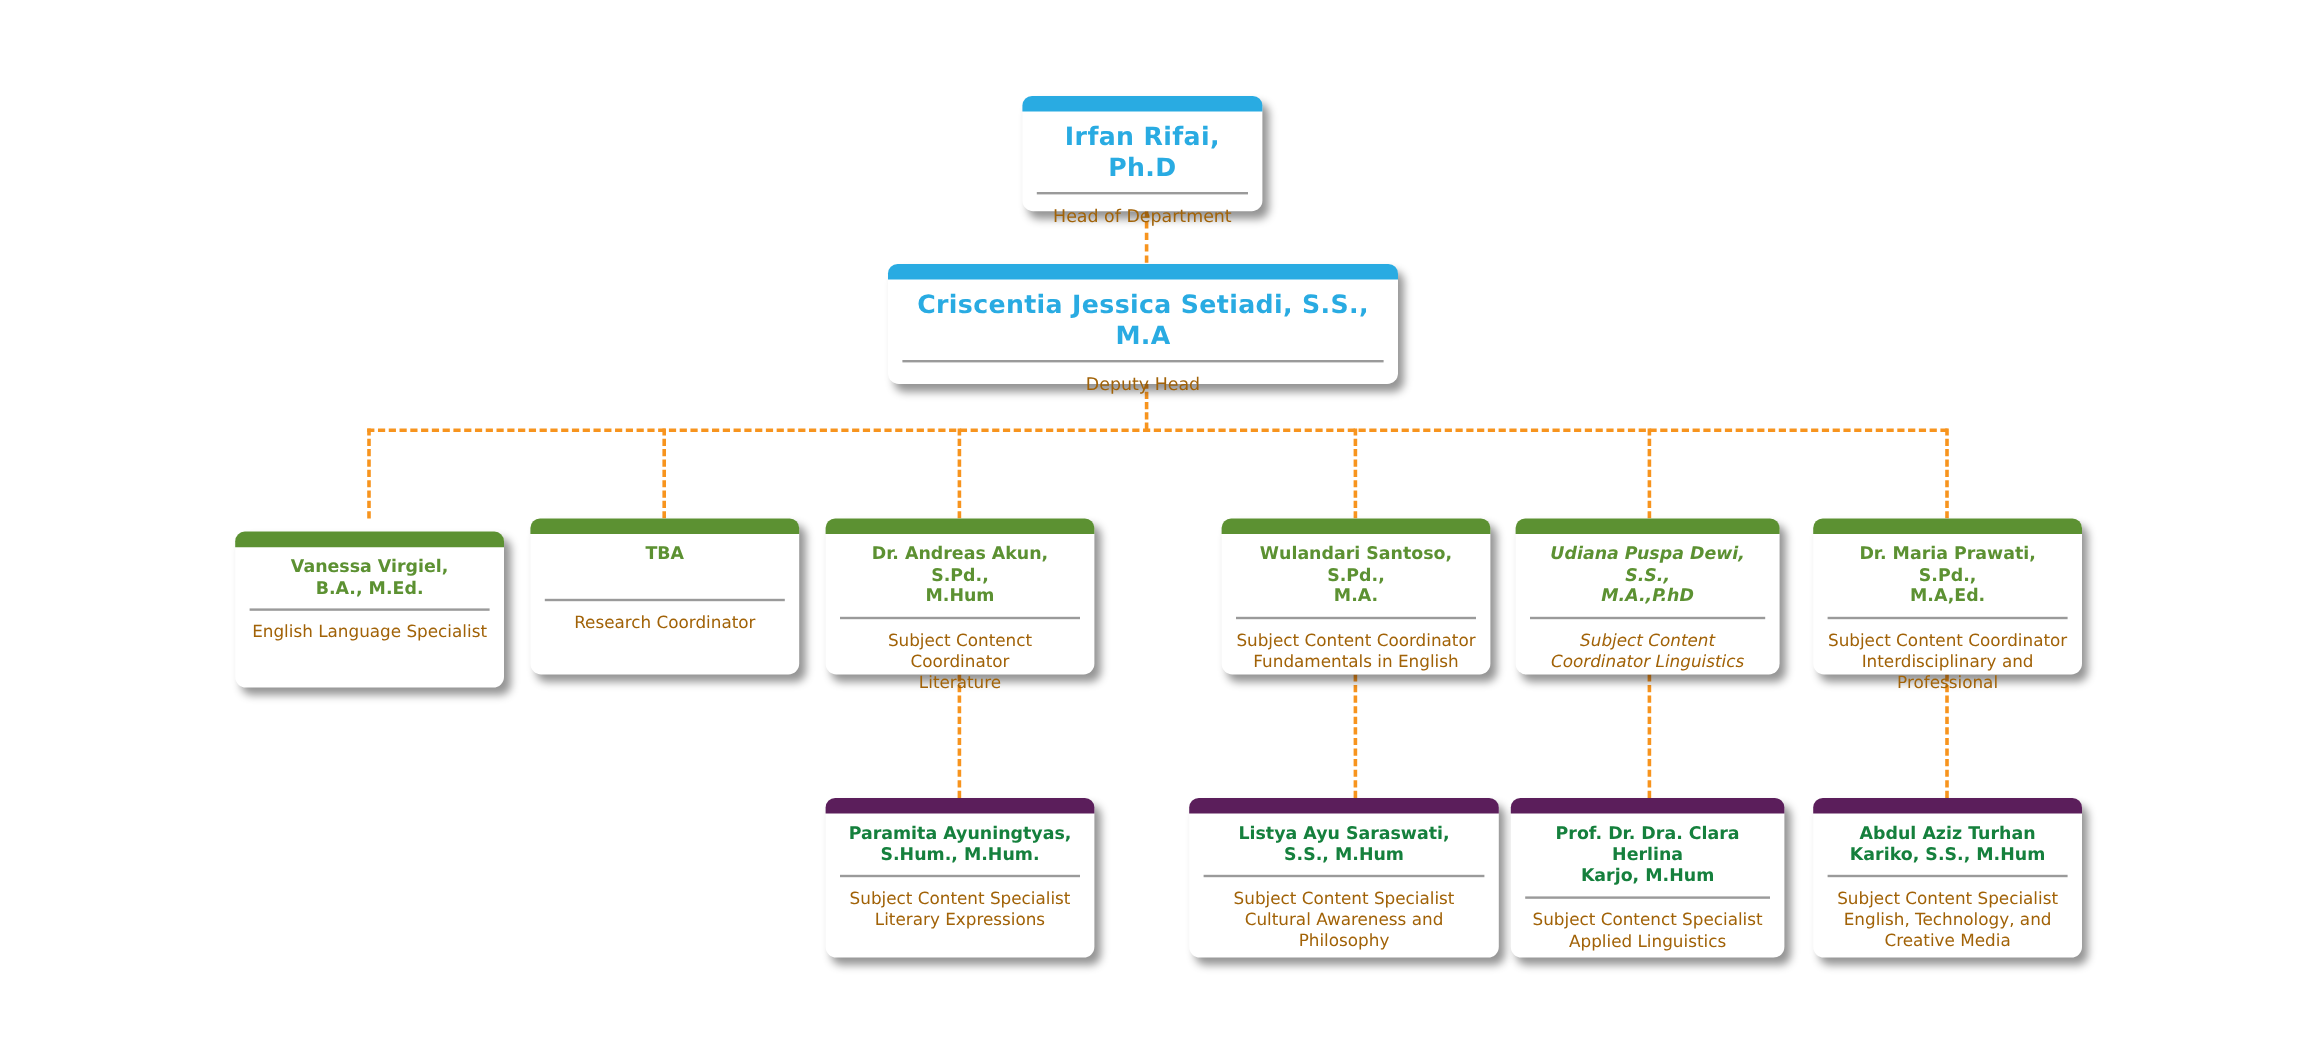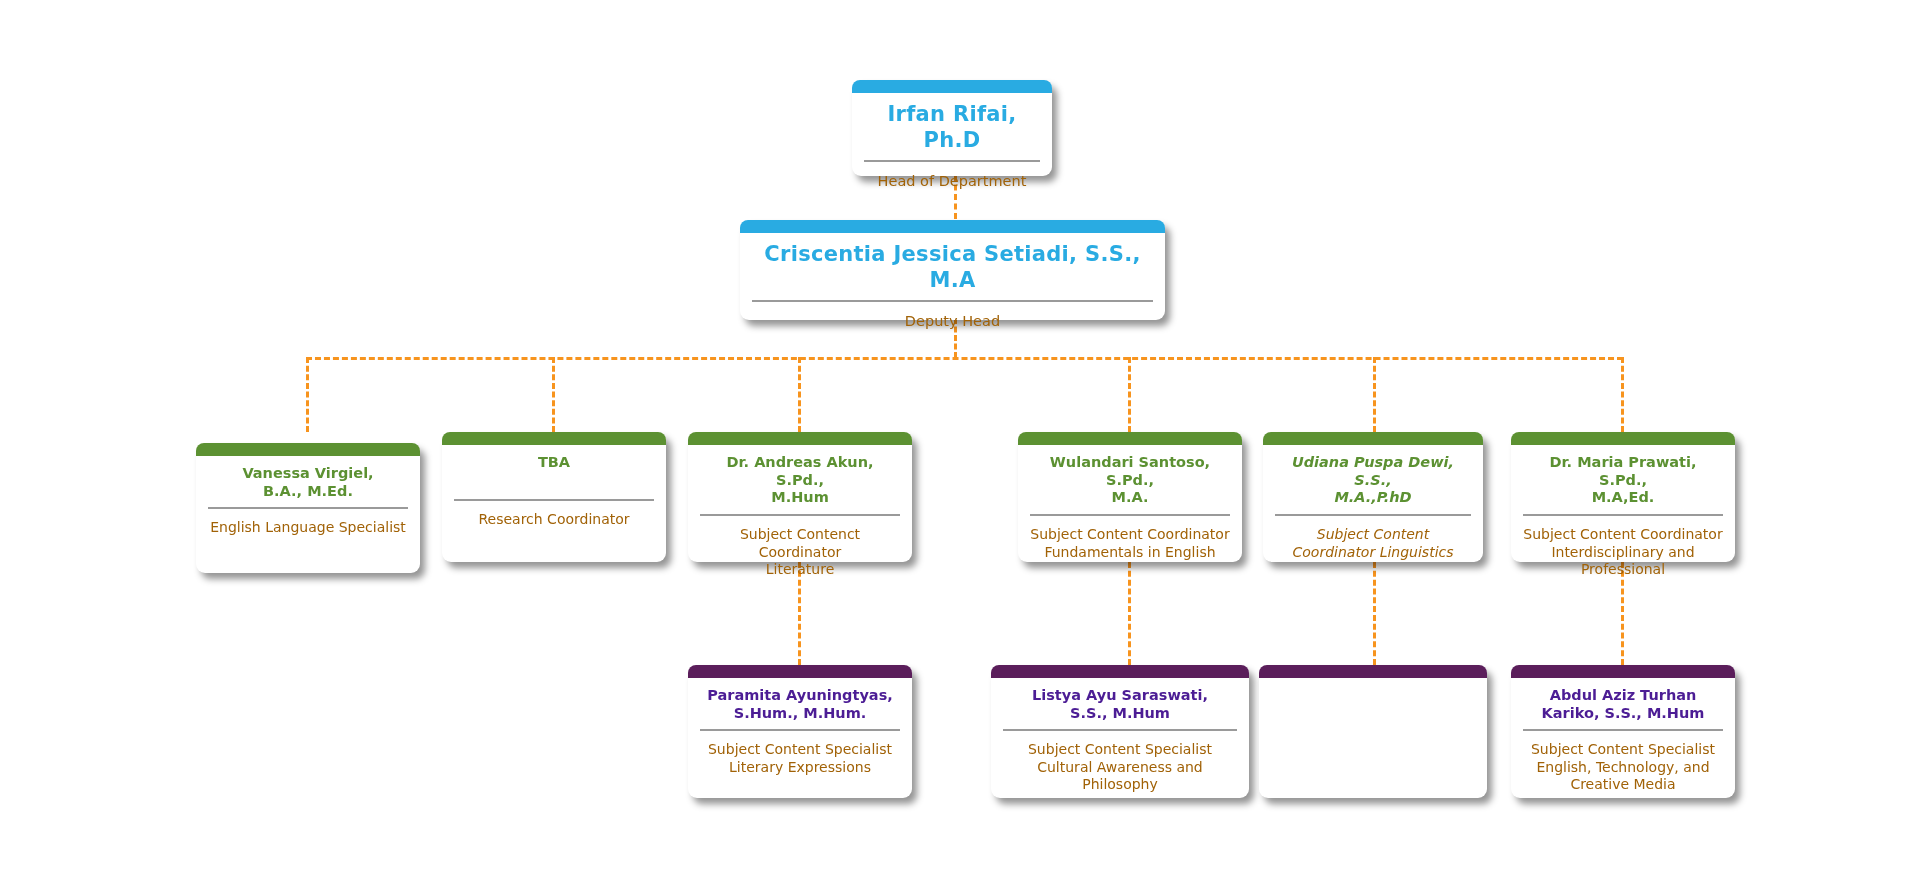--- a/index.html
+++ b/index.html
@@ -76,21 +76,21 @@
   }
 
   
   .t-blue .node-bar { background: #29ABE2; }
   .t-blue .node-name { color: #29ABE2; }
   
   .t-green .node-bar { background: #5C9132; }
   .t-green .node-name { color: #5C9132; }
   
   .t-purple .node-bar { background: #5B1E5B; }
-  .t-purple .node-name { color: #4c1d95; }
+  .t-purple .node-name { color: #15803d; }
 
   
   .tier-lead .node-name { font-size: 21px; letter-spacing: 0.3px; }
   .tier-lead .node-role { font-size: 14.5px; }
 
   .tier-mid .node-name { font-size: 14.5px; }
   .tier-mid .node-role { font-size: 14px; }
 
   .tier-leaf .node-name { font-size: 14.5px; }
   .tier-leaf .node-role { font-size: 14px; }
@@ -203,20 +203,25 @@
     <div class="node-bar"></div>
     <div class="node-body">
       <div class="node-name">Listya Ayu Saraswati,<br>S.S., M.Hum</div>
       <div class="node-rule"></div>
       <div class="node-role">Subject Content Specialist<br>Cultural Awareness and Philosophy</div>
     </div>
   </div>
 
   <div class="node t-purple tier-leaf" style="left:1259px; top:665px; width:228px; height:133px;">
     <div class="node-bar"></div>
+    <div class="node-body">
+      <div class="node-name">Prof. Dr. Dra. Clara Herlina<br>Karjo, M.Hum</div>
+      <div class="node-rule"></div>
+      <div class="node-role">Subject Contenct Specialist<br>Applied Linguistics</div>
+    </div>
   </div>
 
   <div class="node t-purple tier-leaf" style="left:1511px; top:665px; width:224px; height:133px;">
     <div class="node-bar"></div>
     <div class="node-body">
       <div class="node-name">Abdul Aziz Turhan<br>Kariko, S.S., M.Hum</div>
       <div class="node-rule"></div>
       <div class="node-role">Subject Content Specialist<br>English, Technology, and<br>Creative Media</div>
     </div>
   </div>

